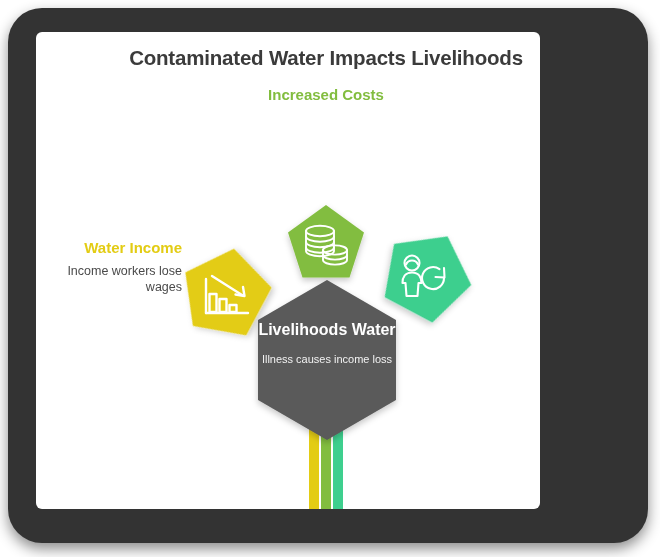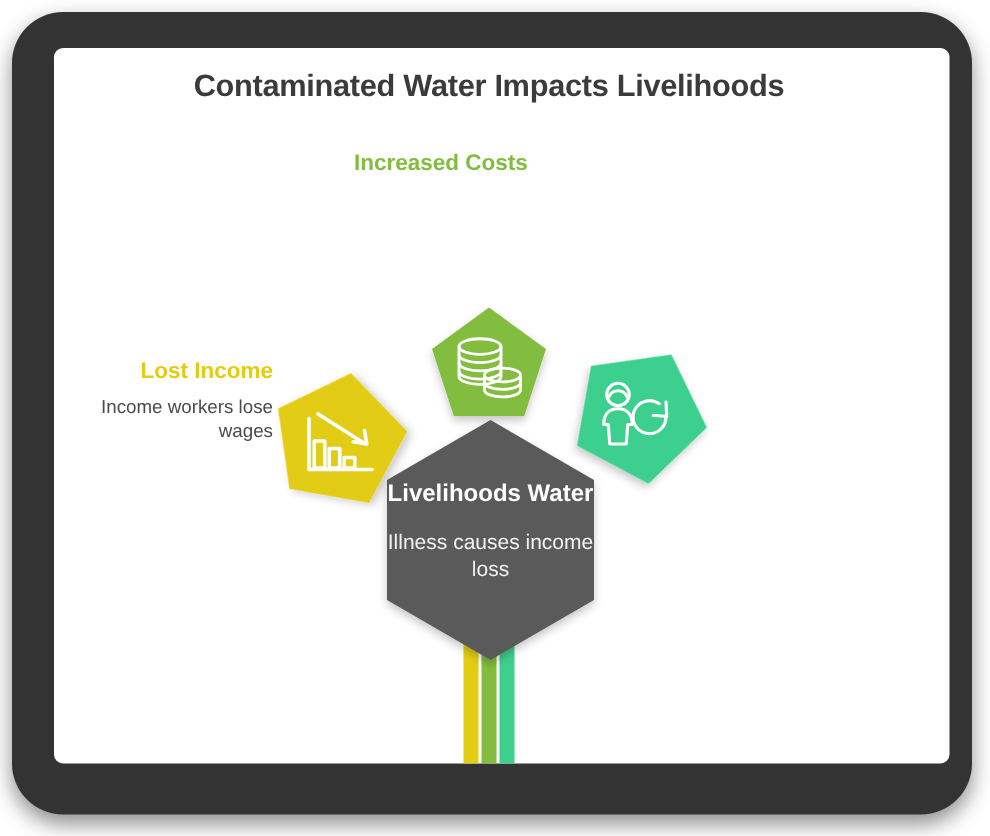--- a/index.html
+++ b/index.html
@@ -24,21 +24,21 @@
     height: 535px;
     background: #333333;
     border-radius: 34px;
     box-shadow: 0 6px 14px rgba(0,0,0,0.45);
     box-sizing: border-box;
   }
   #screen {
     position: absolute;
     left: 28px;
     top: 24px;
-    width: 597px;
+    width: 504px;
     height: 477px;
     background: #ffffff;
     border-radius: 6px;
     overflow: hidden;
   }
 
   
   #page-title {
     position: absolute;
     left: 0;
@@ -80,22 +80,23 @@
   }
   .node-desc {
     font-size: 12.5px;
     color: #4a4a4a;
     line-height: 1.28;
     margin: 0;
   }
 
   #label-increased-costs {
     left: 200px;
-    top: 68px;
+    top: 54px;
     width: 180px;
+    text-align: center;
   }
   #label-increased-costs .node-title { color: #82BD3F; }
 
   #label-lost-income {
     left: -6px;
     top: 207px;
     width: 152px;
     text-align: right;
   }
   #label-lost-income .node-title { color: #E3CC14; }
@@ -117,21 +118,21 @@
     text-align: center;
     color: #ffffff;
   }
   #hex-title {
     font-size: 16px;
     font-weight: bold;
     line-height: 1.22;
     margin: 0 0 12px 0;
   }
   #hex-desc {
-    font-size: 14px;
+    font-size: 11px;
     line-height: 1.3;
     margin: 0;
     color: #f2f2f2;
   }
 </style>
 </head>
 <body>
 
 <div id="device-frame">
   <div id="screen">
@@ -202,20 +203,20 @@
       <div id="hex-text">
         <p id="hex-title">Livelihoods Water</p>
         <p id="hex-desc">Illness causes income loss</p>
       </div>
 
       <div class="node-label" id="label-increased-costs">
         <p class="node-title">Increased Costs</p>
       </div>
 
       <div class="node-label" id="label-lost-income">
-        <p class="node-title">Lost Income</p>
+        <p class="node-title">Water Income</p>
         <p class="node-desc">Income workers lose wages</p>
       </div>
 
 
     </div>
   </div>
 </div>
 
 </body></html>

